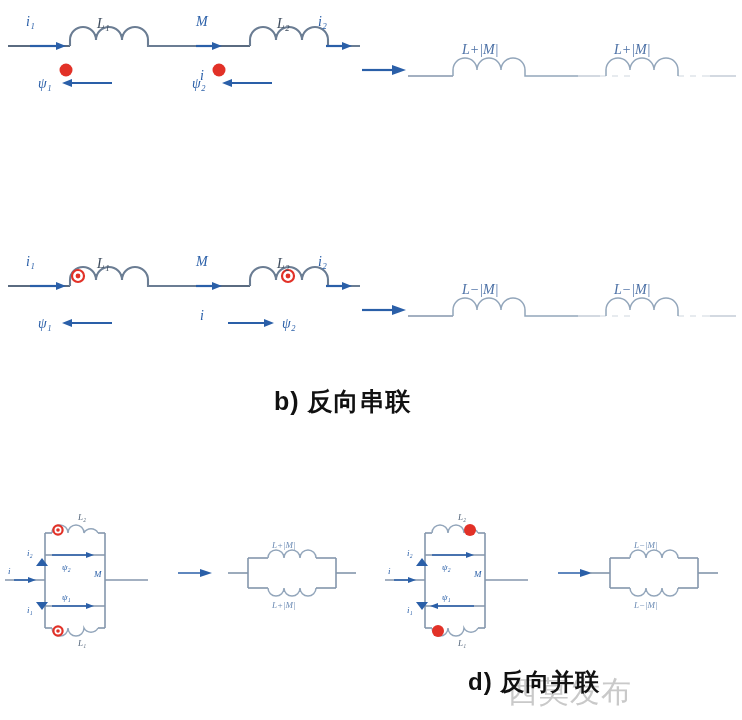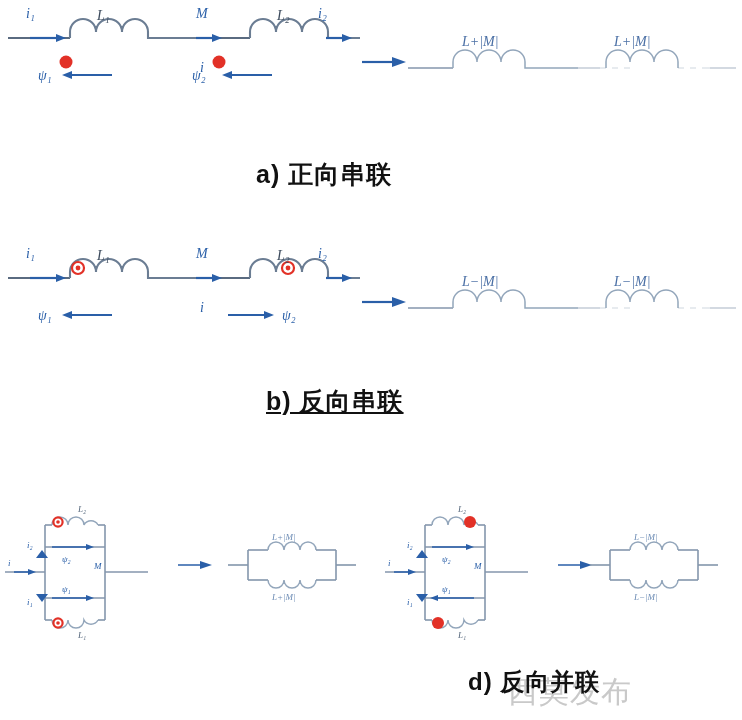--- a/index.html
+++ b/index.html
@@ -4,21 +4,21 @@
 <style>
   html, body { margin:0; padding:0; }
   body {
     width:742px; height:720px;
     background:#ffffff;
     font-family:"Liberation Serif", serif;
     position:relative;
     overflow:hidden;
   }
   .stage { position:absolute; left:0; top:0; width:742px; height:720px; }
-  .row { position:absolute; left:0; width:670px; }
+  .row { position:absolute; left:0; width:670px;margin-top:8px; }
 
   .cap {
     position:absolute;
     font-family:"Liberation Sans", sans-serif;
     font-weight:bold;
     color:#111111;
     font-size:25px;
     letter-spacing:1px;
     white-space:nowrap;
   }
@@ -135,21 +135,20 @@
         <text class="lbl-equiv" x="462" y="46">
           <tspan>L+|M|</tspan>
         </text>
         <text class="lbl-equiv" x="614" y="46">
           <tspan>L+|M|</tspan>
         </text>
       </g>
     </svg>
   </div>
 
-  <div class="cap" style="left:256px; top:158px;">a) 正向串联</div>
 
   <div class="row" style="top:240px;">
     <svg width="742" height="120" viewBox="0 0 742 120">
       <g>
         <path class="wire" d="M8,38 L70,38"></path>
         <path class="coil" d="M70,38 L70,32 A13,13 0 0 1 96,32 A13,13 0 0 1 122,32 A13,13 0 0 1 148,32 L148,38 L200,38"></path>
         <path class="wire" d="M200,38 L250,38"></path>
         <path class="coil" d="M250,38 L250,32 A13,13 0 0 1 276,32 A13,13 0 0 1 302,32 A13,13 0 0 1 328,32 L328,38 L360,38"></path>
 
         <g>
@@ -226,21 +225,21 @@
         <text class="lbl-equiv" x="462" y="46">
           <tspan>L−|M|</tspan>
         </text>
         <text class="lbl-equiv" x="614" y="46">
           <tspan>L−|M|</tspan>
         </text>
       </g>
     </svg>
   </div>
 
-  <div class="cap" style="left:266px; top:385px;text-decoration:underline;">b) 反向串联</div>
+  <div class="cap" style="left:274px; top:385px;">b) 反向串联</div>
 
   <div class="row" style="top:490px;">
     <svg width="742" height="150" viewBox="0 0 742 150">
 
       <g>
 
         <path class="wire-thin" d="M45,35 L45,130"></path>
         <path class="wire-thin" d="M45,35 L52,35"></path>
         <path class="wire-thin" d="M45,130 L52,130"></path>
         <path class="wire-thin" d="M105,35 L105,130"></path>

